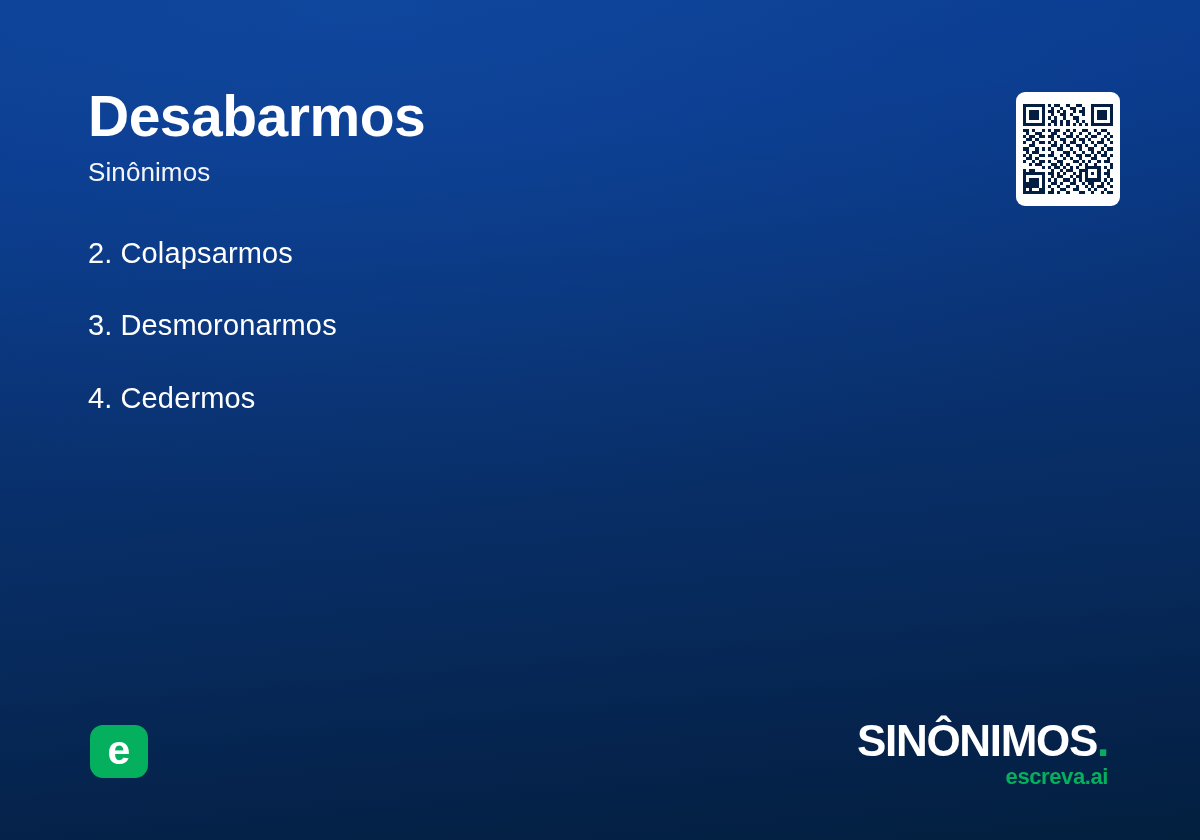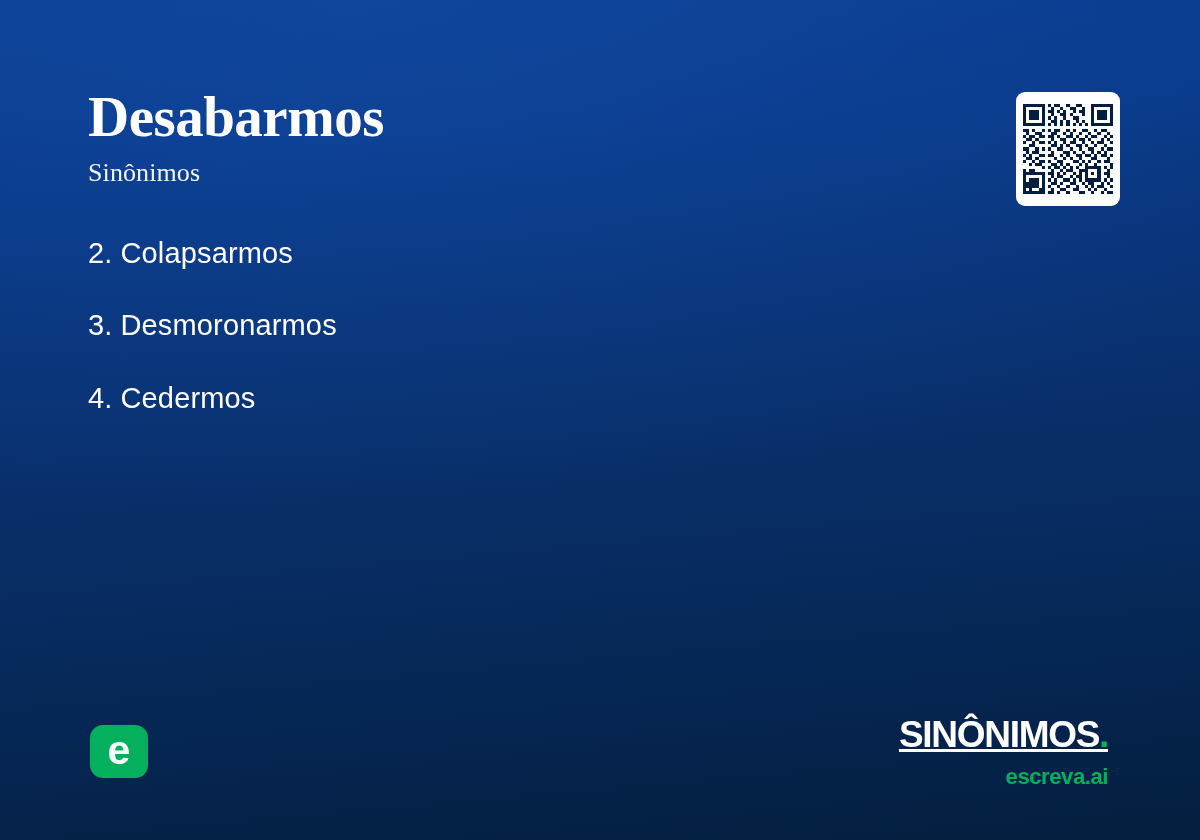--- a/index.html
+++ b/index.html
@@ -39,21 +39,20 @@
     width: 100%;
     height: 100%;
   }
 
   
   .header {
     position: absolute;
     left: 88px;
     top: 86px;
     right: 88px;
-    font-family: Liberation Serif, serif;
   }
 
   .title {
     font-size: 57px;
     font-weight: 700;
     color: #ffffff;
     letter-spacing: -0.5px;
     line-height: 1.08;
     white-space: nowrap;
   }
@@ -137,33 +136,32 @@
   
   .wordmark {
     position: absolute;
     right: 92px;
     bottom: 52px;
     text-align: right;
     line-height: 1;
   }
 
   .wordmark-main {
-    font-size: 37px;
+    font-size: 44px;
     font-weight: 700;
     color: #ffffff;
     letter-spacing: -1.3px;
     line-height: 1;
     white-space: nowrap;
-    text-decoration: underline;
   }
 
   .wordmark-dot { color: #04b05e; }
 
   .wordmark-sub {
-    margin-top: 13px;
+    margin-top: 3px;
     font-size: 22px;
     font-weight: 700;
     color: #04b05e;
     letter-spacing: -0.4px;
     line-height: 1;
     white-space: nowrap;
   }
 </style>
 </head>
 <body>

